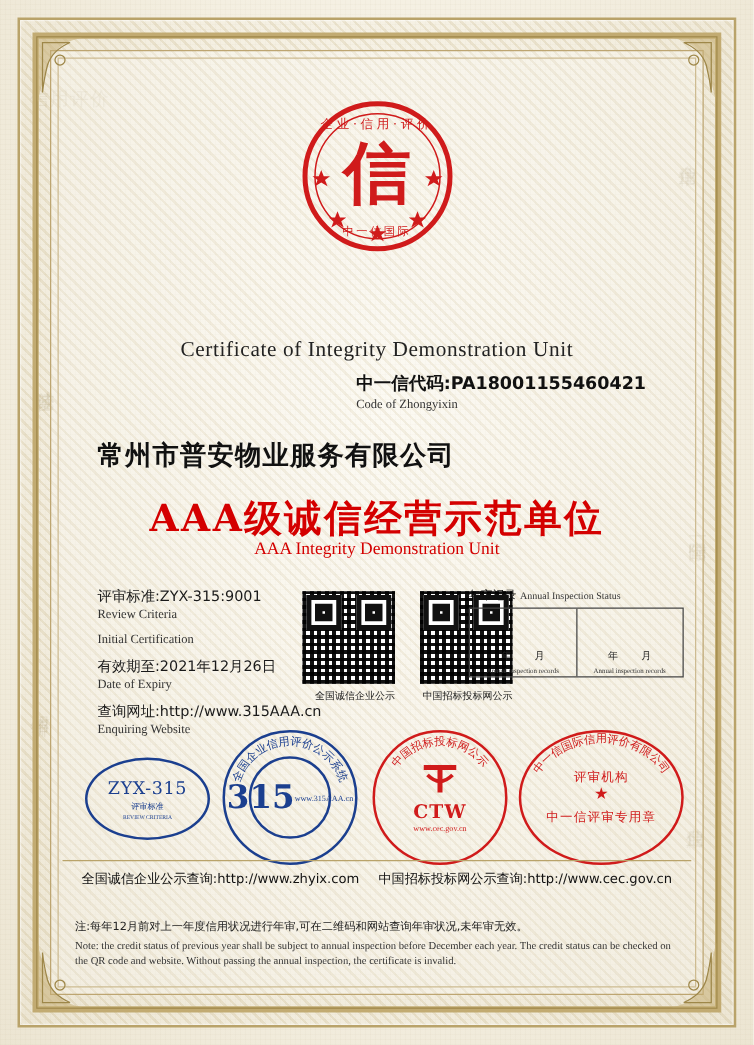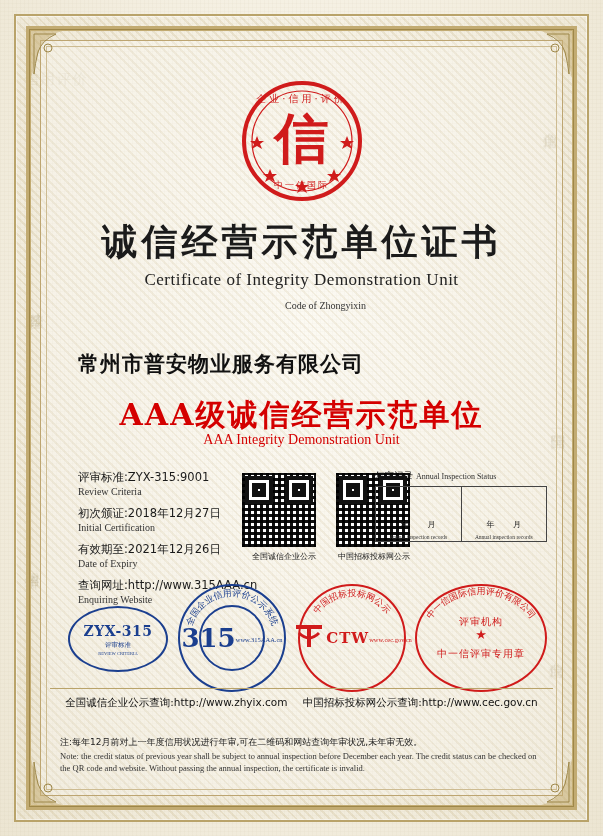--- a/index.html
+++ b/index.html
@@ -316,21 +316,21 @@
   }
   .stamp-1 {
     left: 18px; top: 24px;
     width: 96px; height: 62px;
     border: 2px solid #1b3f8f;
     border-radius: 50%;
     color: #1b3f8f;
   }
   .stamp-1 .s-main {
     font-family: "DejaVu Serif", serif;
-    font-weight: bold;
+    font-weight: normal;
     font-size: 14px;
     letter-spacing: 0.5px;
   }
   .stamp-1 .s-sub {
     font-family: "DejaVu Sans", sans-serif;
     font-size: 6.5px;
     margin-top: 2px;
   }
   .stamp-1 .s-sub2 {
     font-family: "Liberation Serif", serif;
@@ -361,21 +361,21 @@
     font-size: 6.5px;
     margin-top: 2px;
   }
   .stamp-3 {
     left: 248px; top: 2px;
     width: 104px; height: 104px;
     border: 2.5px solid #d01b1b;
     color: #d01b1b;
   }
   .stamp-3 .inner {
-    display:flex; flex-direction:row; align-items:center; justify-content:center;
+    display:flex; flex-direction:column; align-items:center; justify-content:center;
   }
   .stamp-3 .ctw {
     font-family: "DejaVu Serif", serif;
     font-weight: bold;
     font-size: 15px;
     letter-spacing: 1px;
   }
   .stamp-3 .url {
     font-family: "Liberation Serif", serif;
     font-size: 6.5px;
@@ -506,39 +506,38 @@
           <polygon points="33,93 35,98 40,98 36,101 38,106 33,103 28,106 30,101 26,98 31,98"></polygon>
           <polygon points="97,93 99,98 104,98 100,101 102,106 97,103 92,106 94,101 90,98 95,98"></polygon>
           <polygon points="65,104 67,109 72,109 68,112 70,117 65,114 60,117 62,112 58,109 63,109"></polygon>
         </g>
       </svg>
       <div class="seal-text-top">企业·信用·评价</div>
       <div class="seal-char">信</div>
       <div class="seal-text-bottom">中一信国际</div>
     </div>
 
-    <div class="title-cn">诚信经营示范单位证书</div>
     <div class="title-en">Certificate of Integrity Demonstration Unit</div>
 
     <div class="code-block">
+      <div class="code-cn">中一信代码:PA18001155460421</div>
       <div class="code-en">Code of Zhongyixin</div>
     </div>
 
     <div class="company-name">常州市普安物业服务有限公司</div>
 
     <div class="award-cn">AAA级诚信经营示范单位</div>
     <div class="award-en">AAA Integrity Demonstration Unit</div>
 
     <div class="info-block">
       <div class="info-row">
         <div class="info-cn">评审标准:ZYX-315:9001</div>
         <div class="info-en">Review Criteria</div>
       </div>
       <div class="info-row">
-        <div class="info-cn">初次颁证:2018年12月27日</div>
         <div class="info-en">Initial Certification</div>
       </div>
       <div class="info-row">
         <div class="info-cn">有效期至:2021年12月26日</div>
         <div class="info-en">Date of Expiry</div>
       </div>
       <div class="info-row">
         <div class="info-cn">查询网址:http://www.315AAA.cn</div>
         <div class="info-en">Enquiring Website</div>
       </div>

